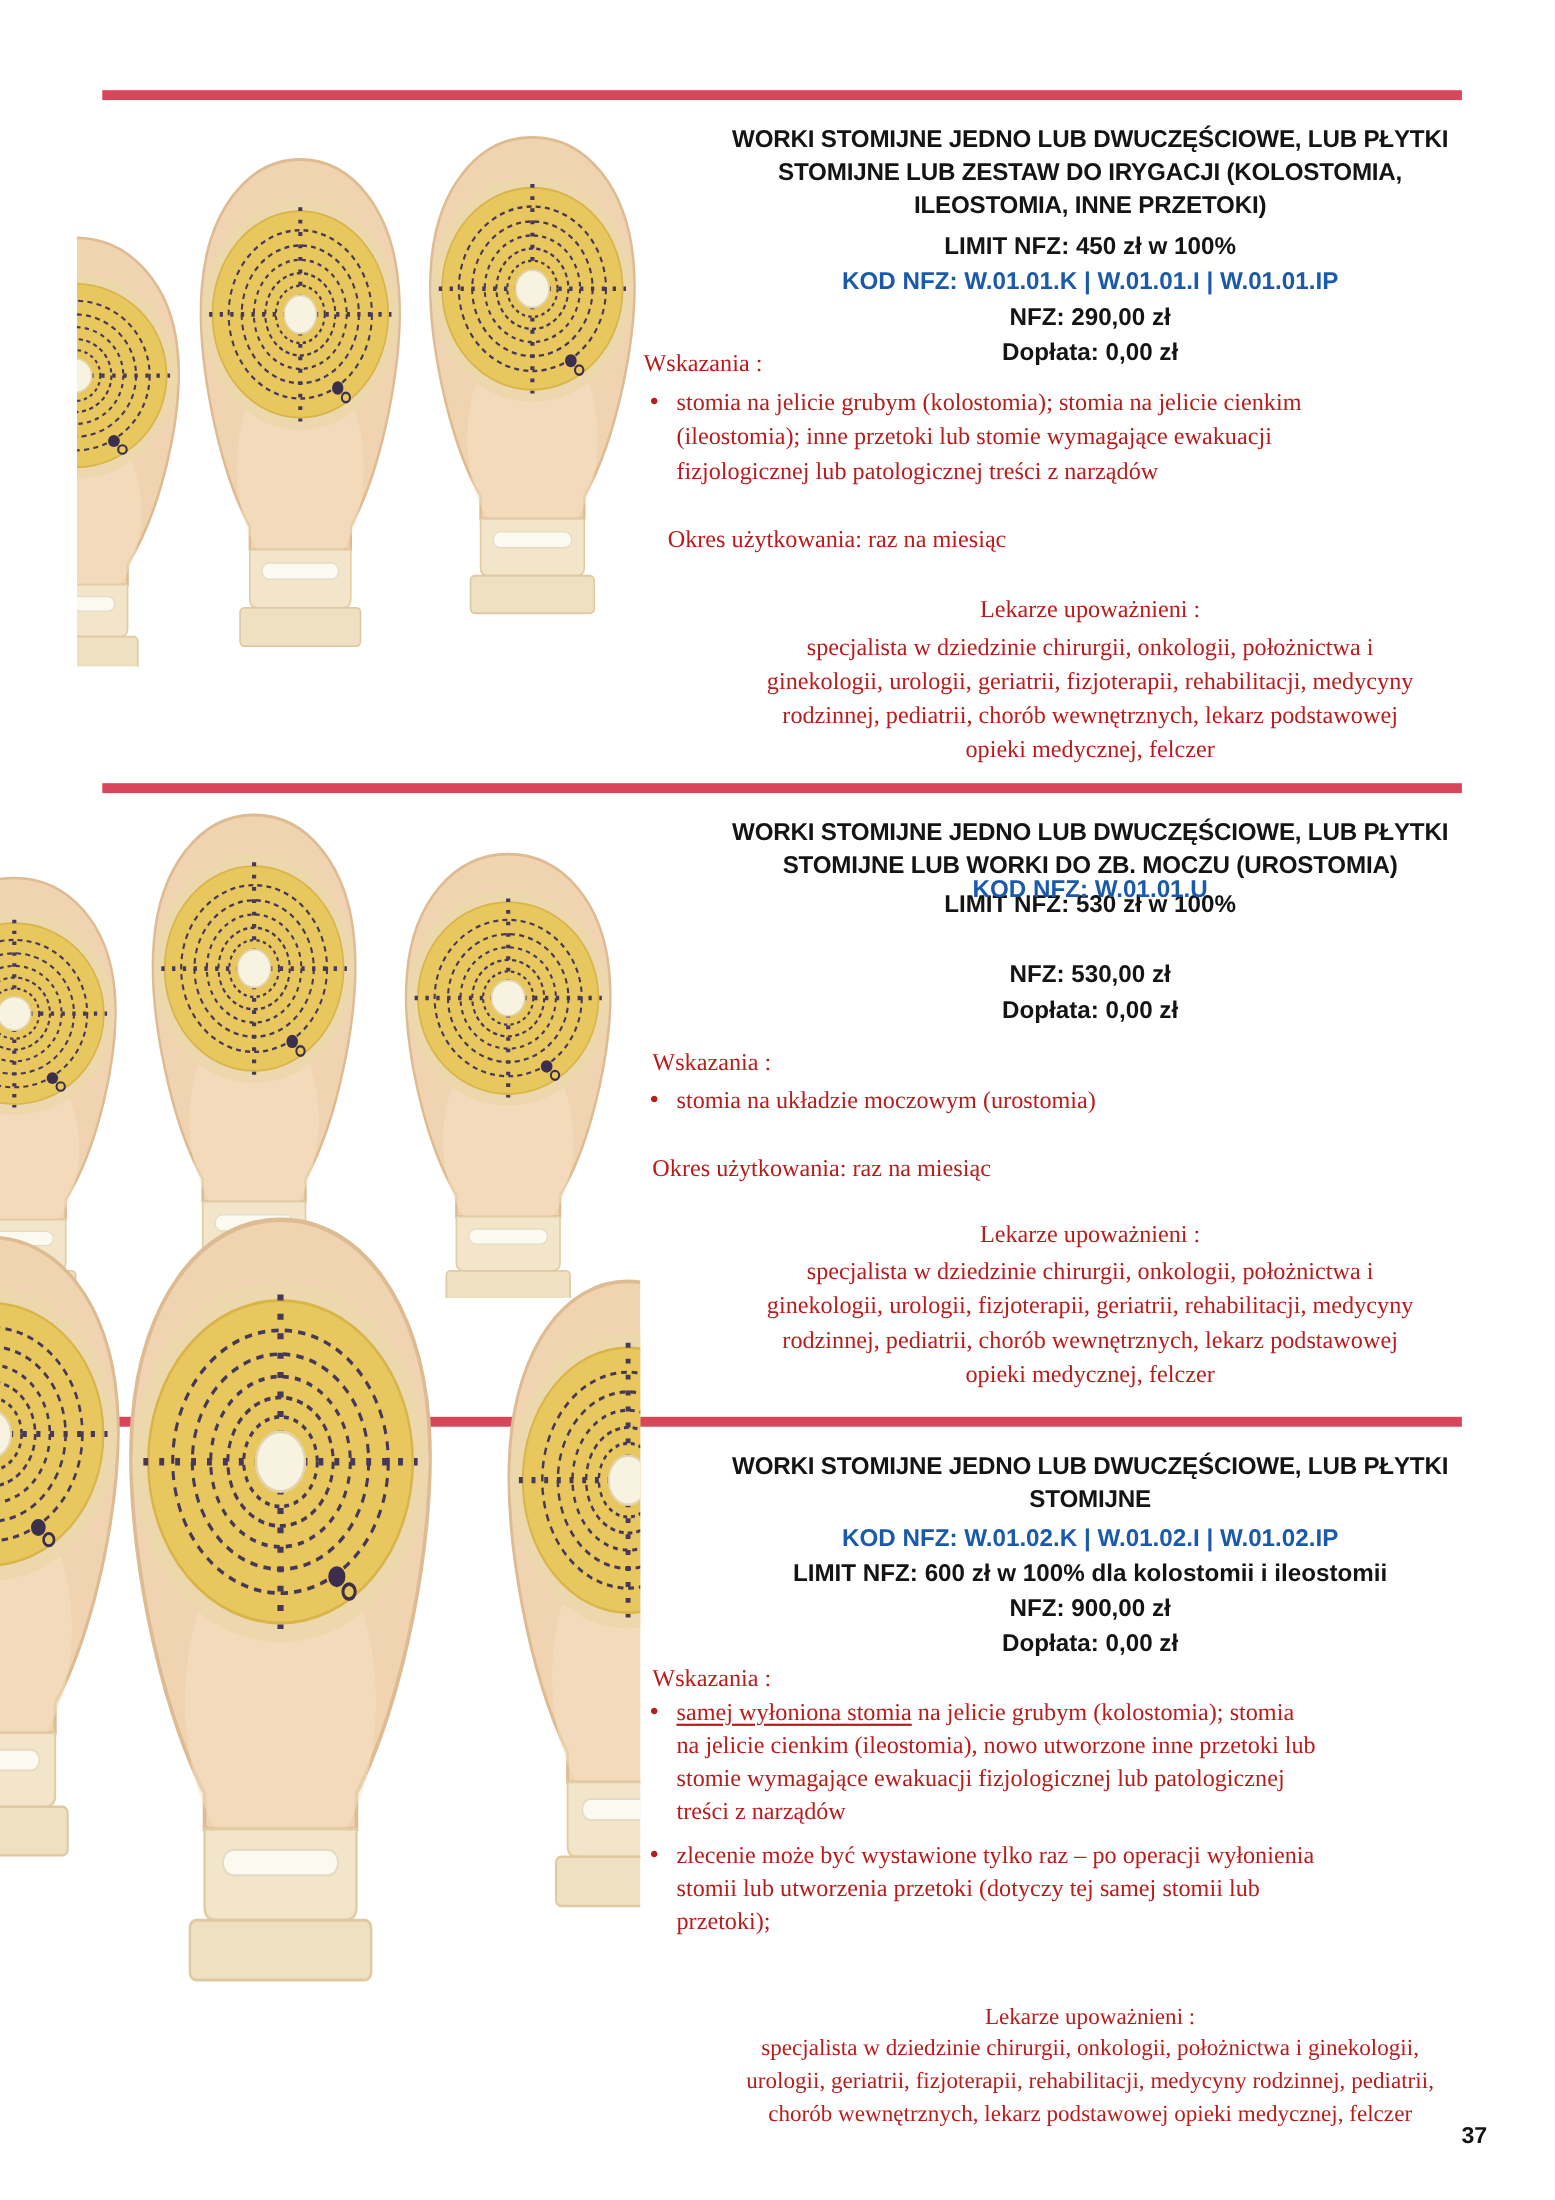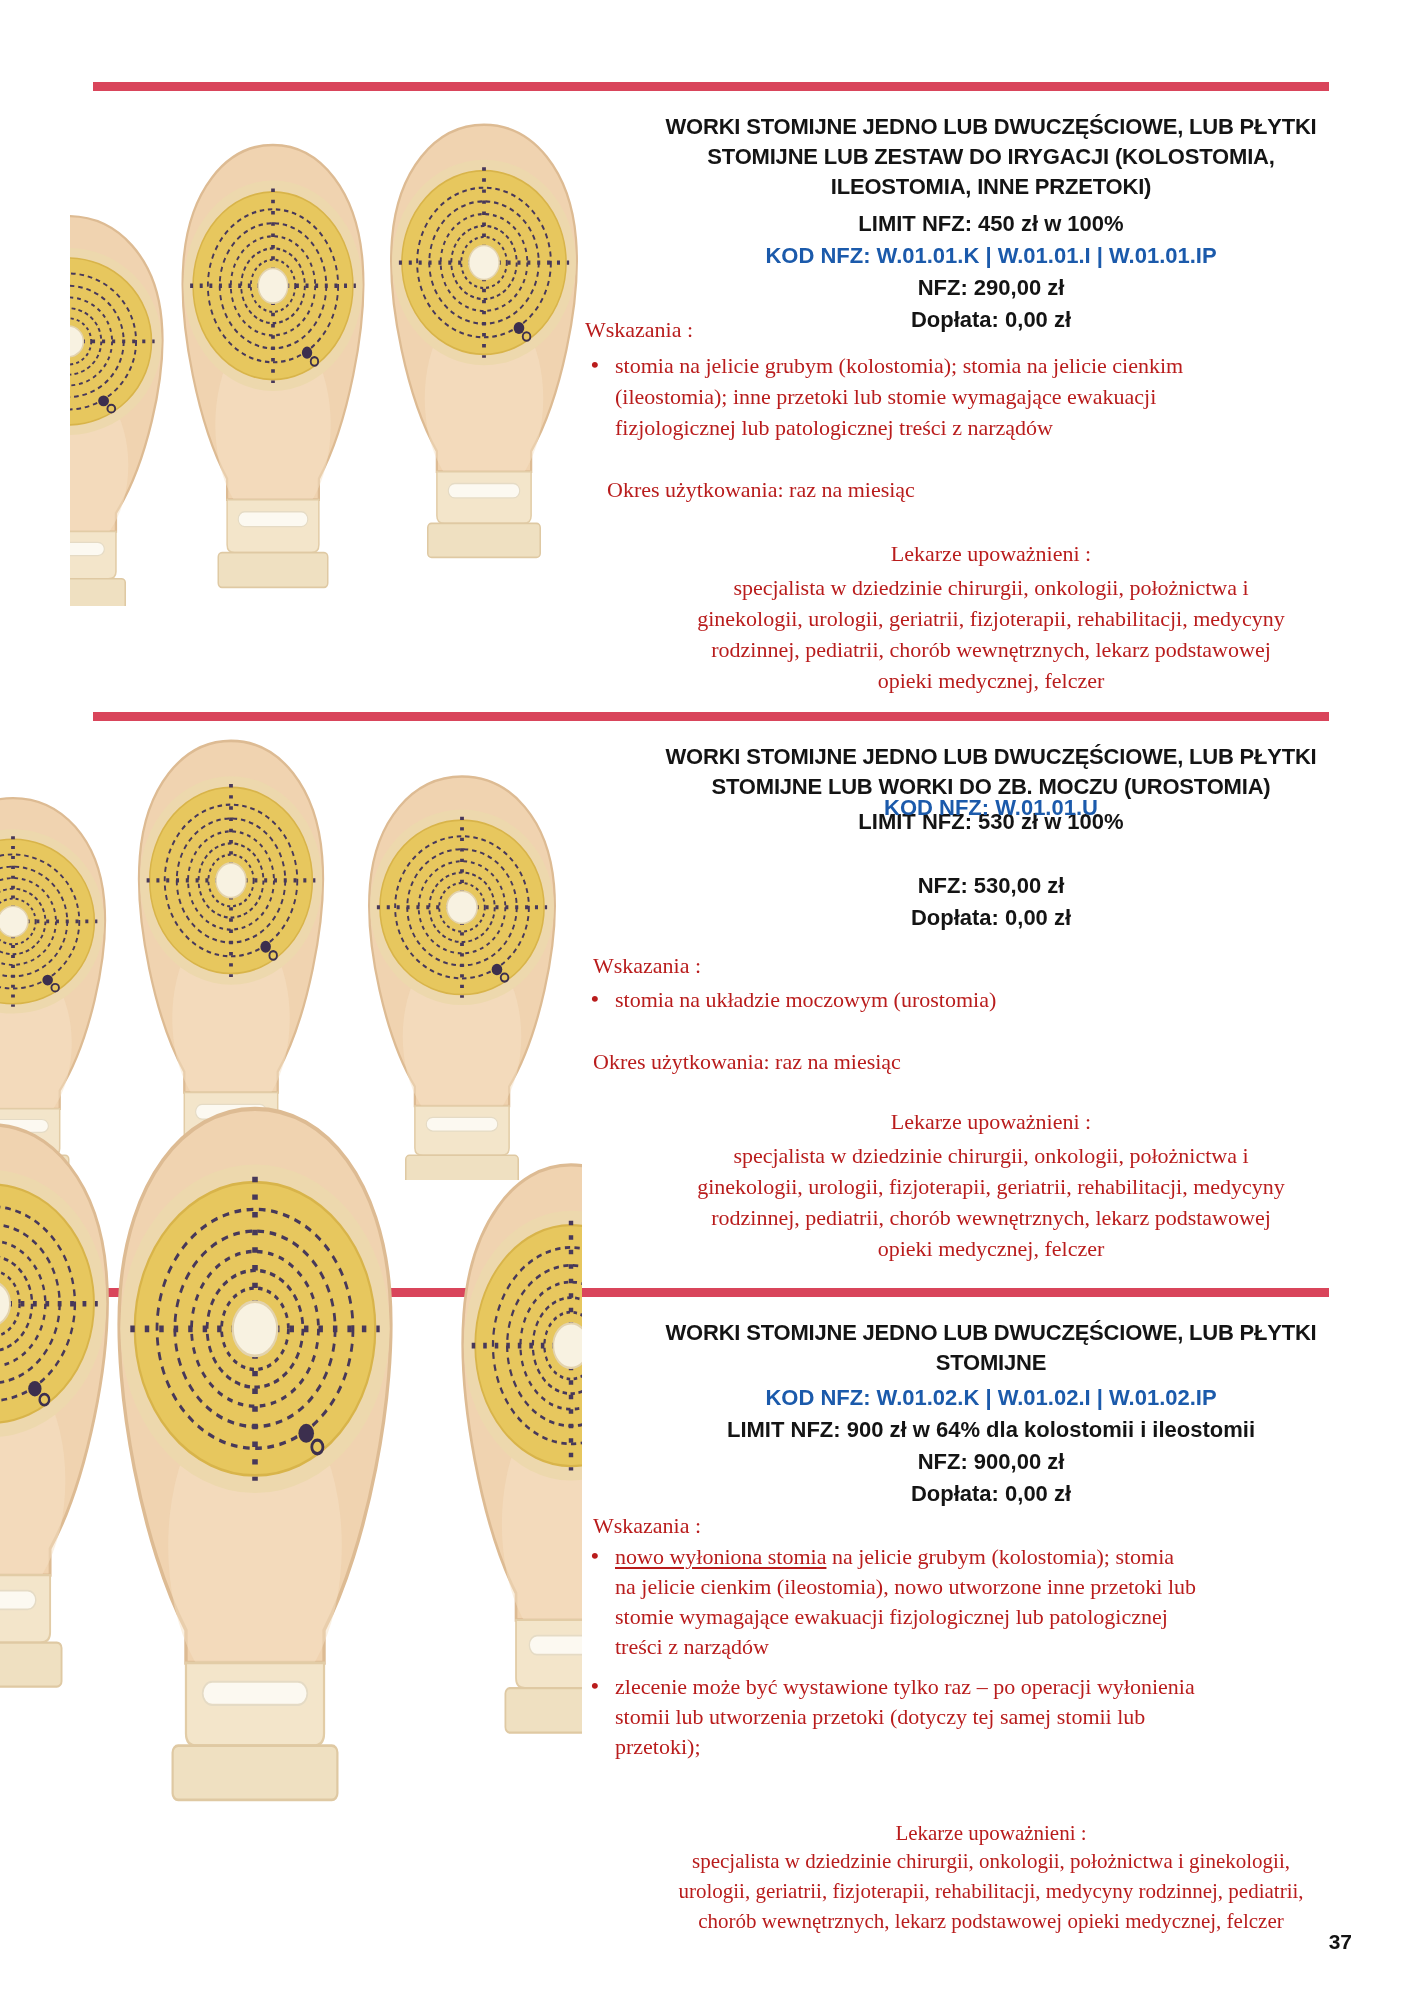--- a/index.html
+++ b/index.html
@@ -161,28 +161,28 @@
     <div class="bagwrap" style="left:88px;top:6px;width:334px;height:706px">
         <svg viewBox="0 0 300 520" preserveAspectRatio="none">
           <use href="#bagshape"></use>
         </svg>
       </div>
   </div>
 
   <div class="col h" style="top:1318px">WORKI STOMIJNE JEDNO LUB DWUCZĘŚCIOWE, LUB PŁYTKI
 STOMIJNE</div>
   <div class="col b kodline" style="top:1382px">KOD NFZ: W.01.02.K | W.01.02.I | W.01.02.IP</div>
-  <div class="col b" style="top:1414px">LIMIT NFZ: 900 zł w 64% dla kolostomii i ileostomii</div>
+  <div class="col b" style="top:1414px">LIMIT NFZ: 600 zł w 100% dla kolostomii i ileostomii</div>
   <div class="col b" style="top:1446px">NFZ: 900,00 zł</div>
   <div class="col b" style="top:1478px">Dopłata: 0,00 zł</div>
 
   <div class="col serif indent2" style="top:1510px">Wskazania :</div>
   <ul class="col bullets serif" style="top:1542px;line-height:30px">
     <li>
-      <span class="pre"><span class="u">nowo wyłoniona stomia</span><span> na jelicie grubym (kolostomia); stomia
+      <span class="pre"><span class="u">samej wyłoniona stomia</span><span> na jelicie grubym (kolostomia); stomia
 na jelicie cienkim (ileostomia), nowo utworzone inne przetoki lub
 stomie wymagające ewakuacji fizjologicznej lub patologicznej
 treści z narządów</span></span>
     </li>
     <li style="margin-top:10px"><span class="pre">zlecenie może być wystawione tylko raz – po operacji wyłonienia
 stomii lub utworzenia przetoki (dotyczy tej samej stomii lub
 przetoki);</span></li>
   </ul>
 
   <div class="col serif center" style="top:1818px;font-size:21px">Lekarze upoważnieni :</div>

